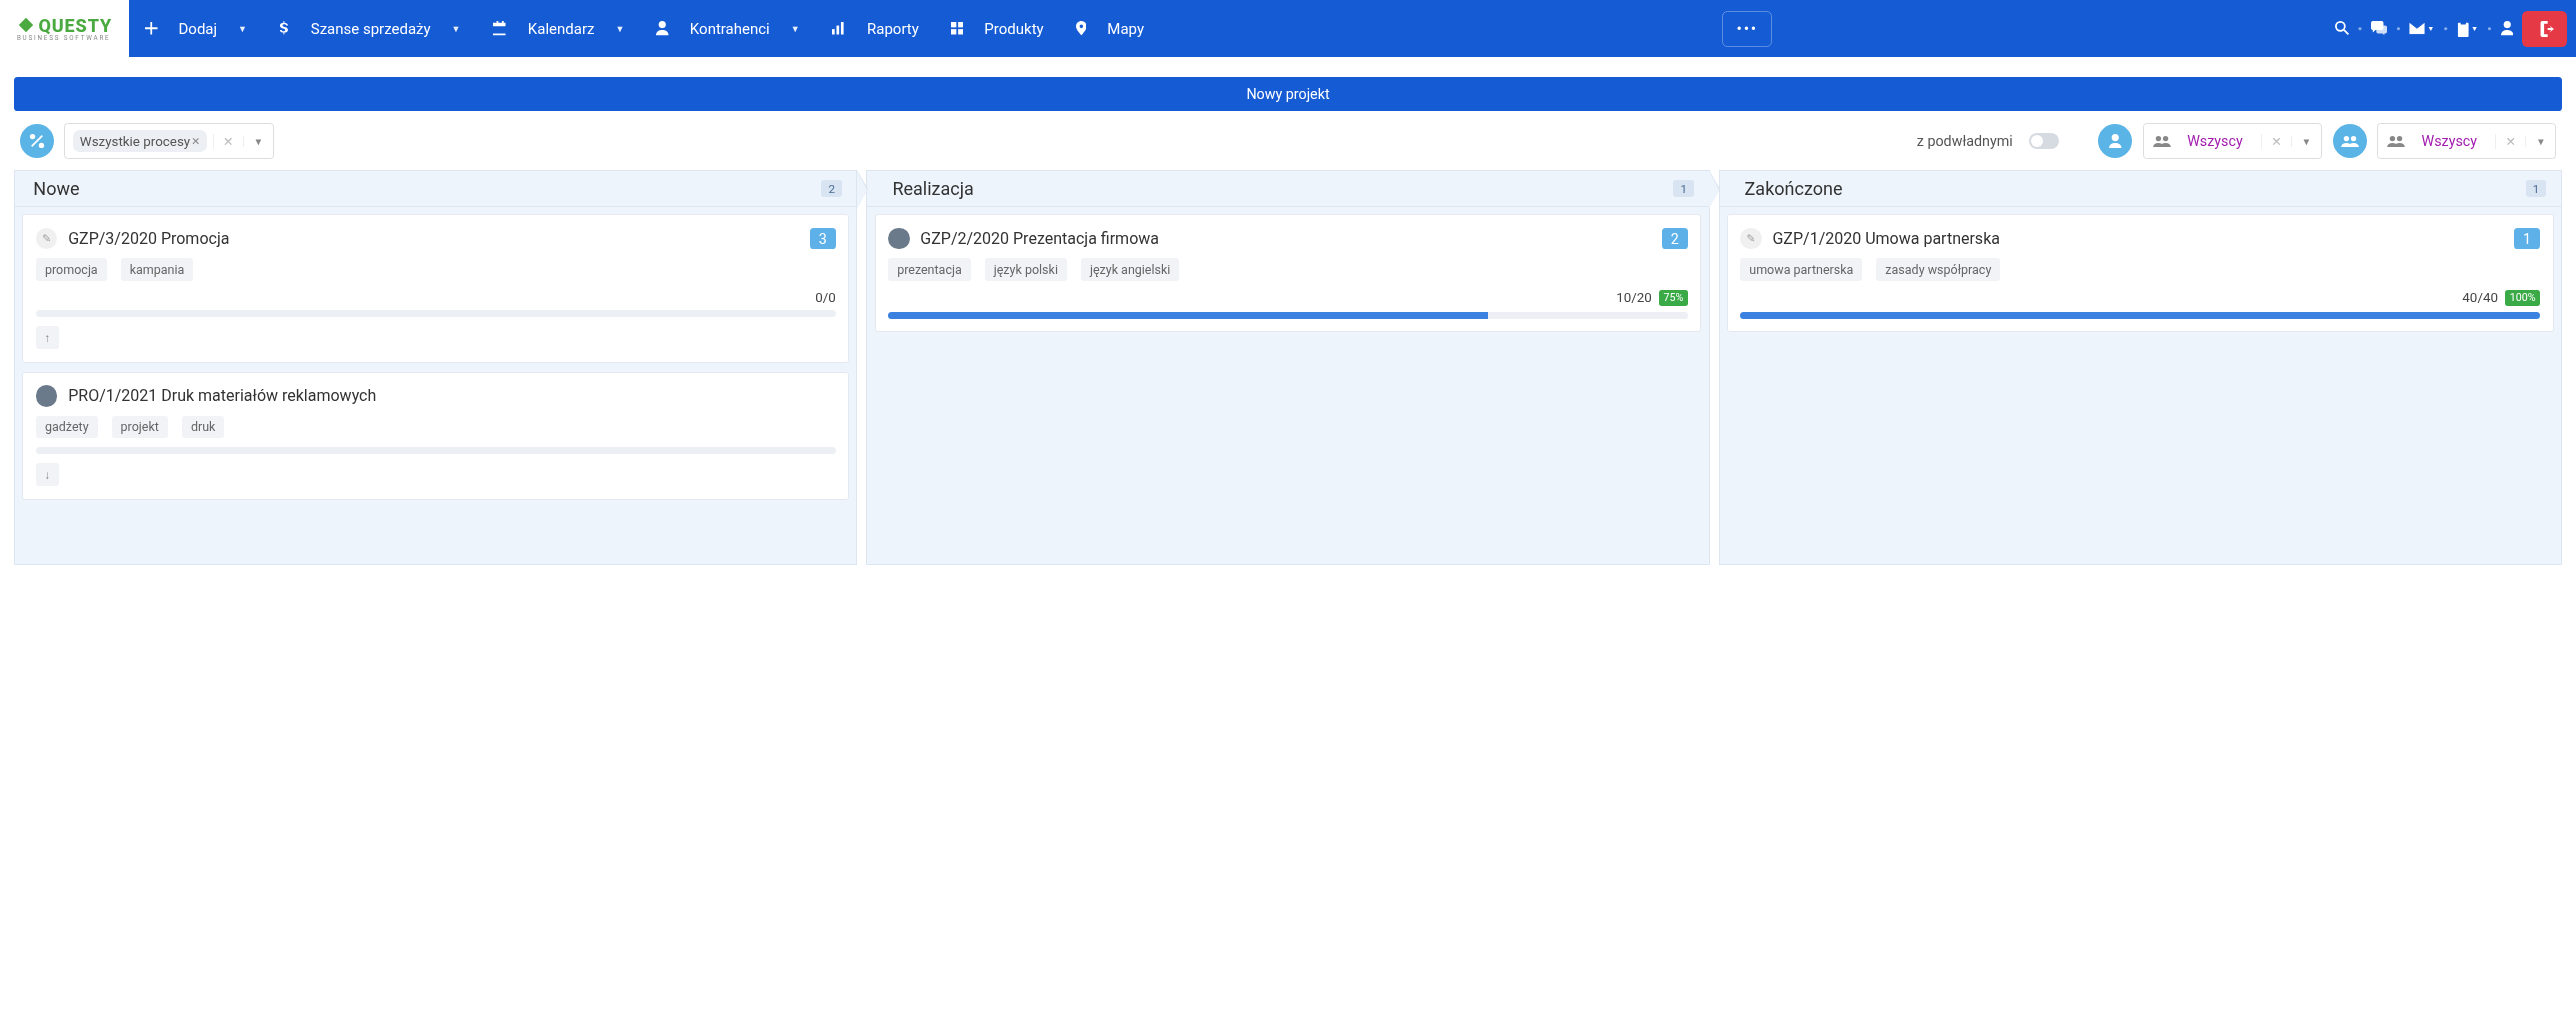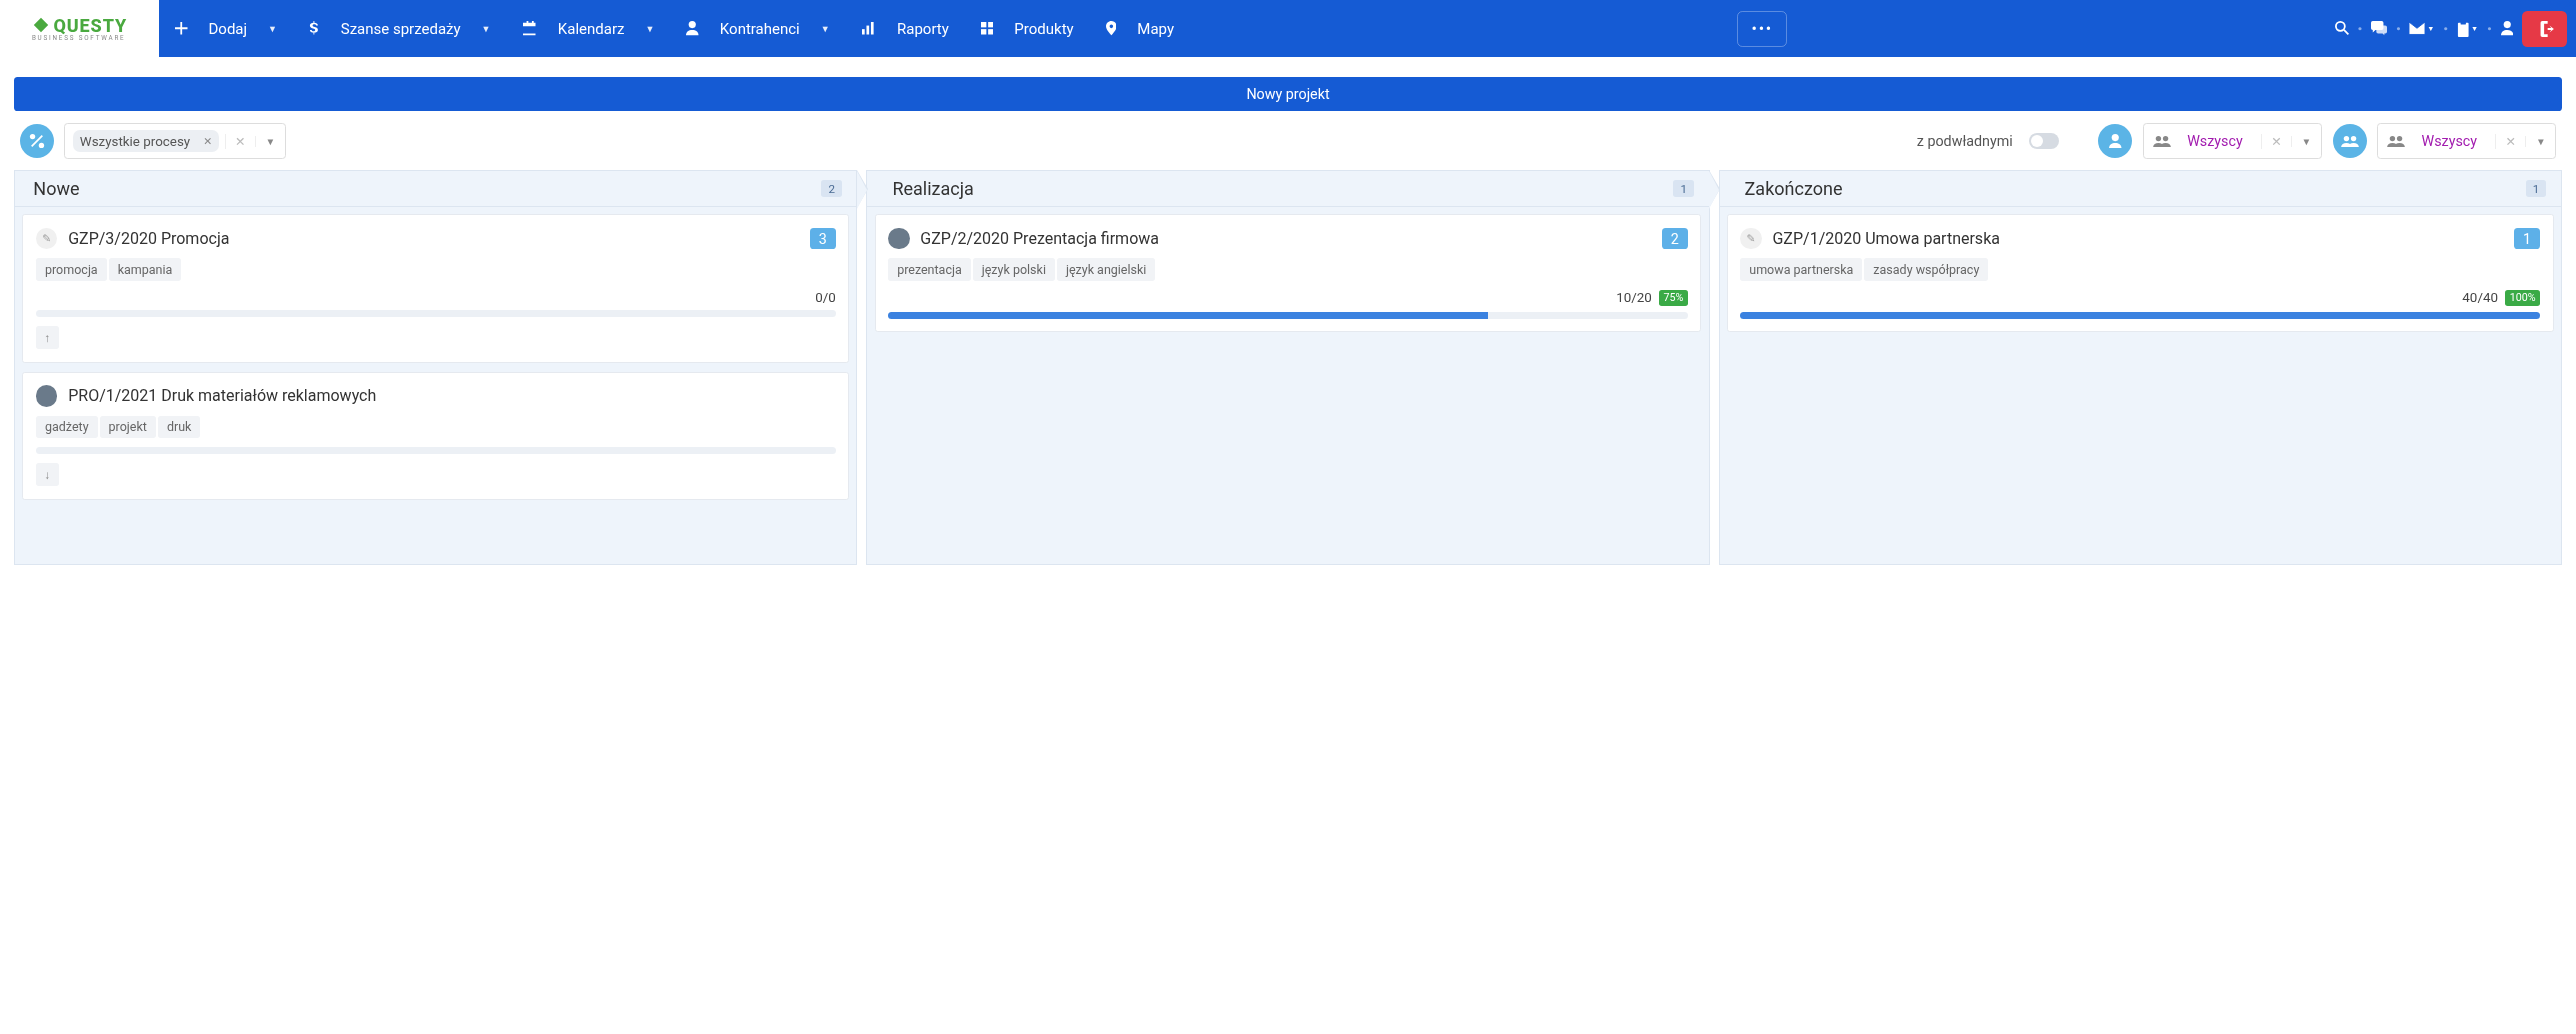--- a/index.html
+++ b/index.html
@@ -13,21 +13,21 @@
   .topnav {
     display: flex;
     align-items: center;
     height: 57px;
     background: #155bd4;
     color: #fff;
   }
   .logo-box {
     background: #fff;
     height: 57px;
-    width: 159px;
+    width: 129px;
     display: flex;
     align-items: center;
     justify-content: center;
     flex-shrink: 0;
   }
   .logo-text {
     font-weight: 800;
     font-size: 18px;
     color: #4aa93f;
     letter-spacing: 0.9px;
@@ -137,21 +137,21 @@
     height: 36px;
     background: #fff;
   }
   .select-tag {
     background: #eceff3;
     padding: 3.6px 7.2px;
     margin-left: 7.2px;
     border-radius: 7px;
     display: flex;
     align-items: center;
-    gap: 13px;
+    gap: 1px;
     font-size: 13.4px;
     color: #555;
   }
   .select-tag .x { color: #888; cursor: pointer; font-size: 10.7px; }
   .select-clear {
     border-left: 0.9px solid #eee;
     width: 30px;
     text-align: center;
     color: #bbb;
     cursor: pointer;
@@ -287,21 +287,21 @@
   .card-badge {
     background: #5db0e8;
     color: #fff;
     font-size: 14.3px;
     padding: 2.7px 9px;
     border-radius: 3.6px;
   }
   .tags {
     display: flex;
     flex-wrap: wrap;
-    gap: 2px;
+    gap: 14px;
     margin-bottom: 9px;
   }
   .tag {
     background: #f1f3f6;
     color: #666;
     font-size: 12.5px;
     padding: 3.6px 9px;
     border-radius: 2.7px;
   }
   .card-stats {

